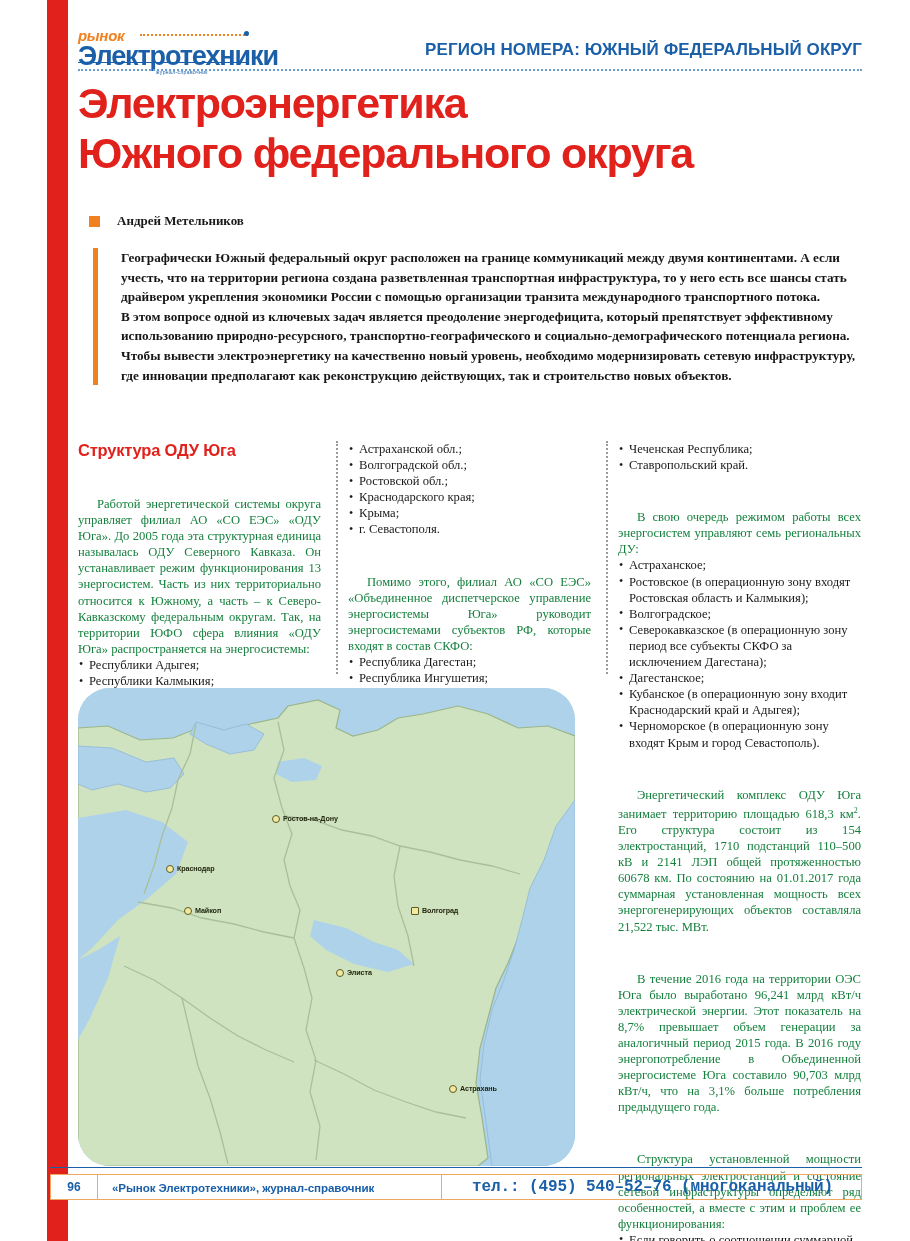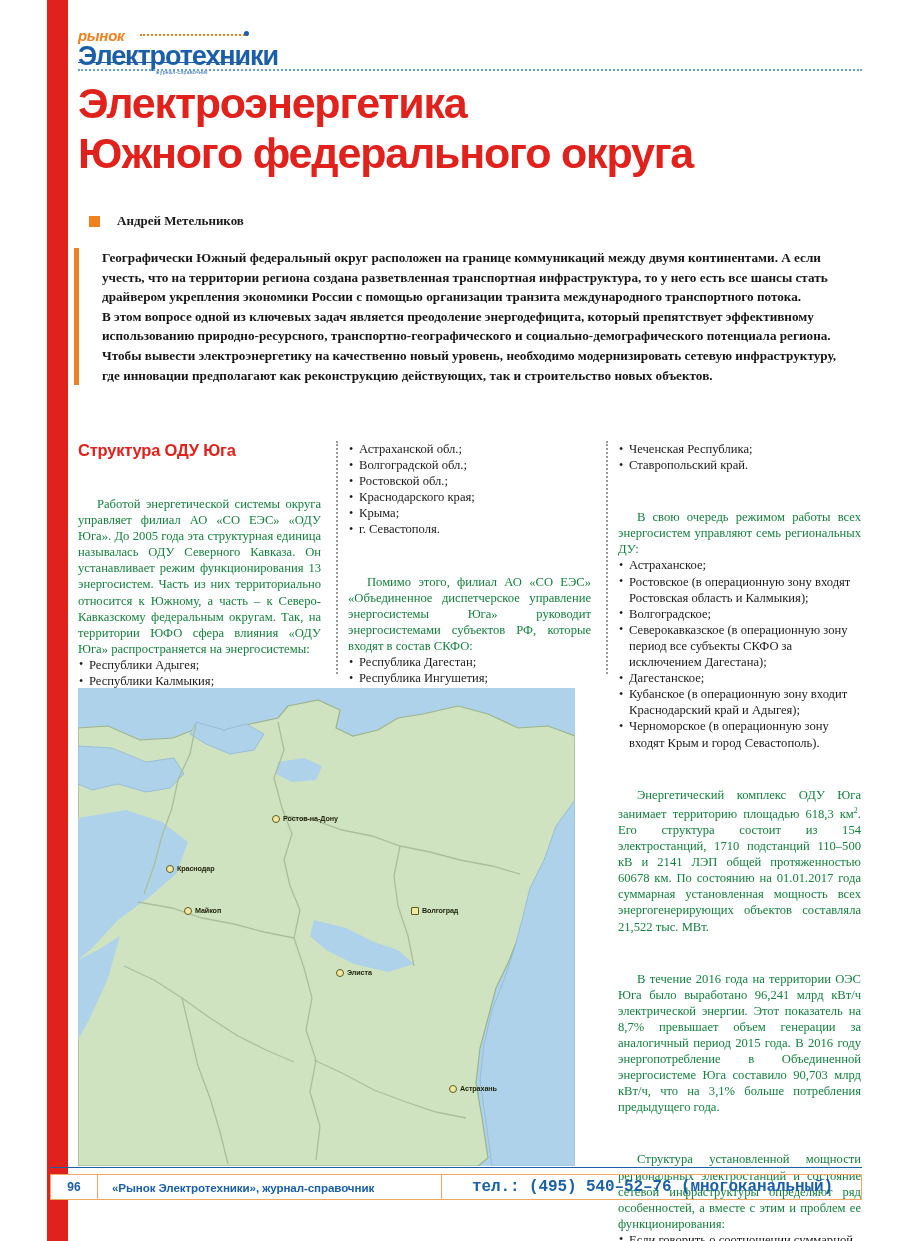--- a/index.html
+++ b/index.html
@@ -115,21 +115,21 @@
   }
   .author-name {
     font-family: "Liberation Serif", serif;
     font-weight: bold;
     font-size: 13px;
     color: #1a1a1a;
   }
   
   .lead {
     position: absolute;
-    left: 74px; top: 248px;
+    left: 93px; top: 248px;
     width: 775px;
     padding-left: 23px;
     border-left: 5px solid #f08020;
   }
   .lead p {
     font-family: "Liberation Serif", serif;
     font-weight: bold;
     font-size: 13.2px;
     line-height: 19.6px;
     color: #161616;
@@ -197,20 +197,21 @@
     left: 1px; top: -0.5px;
     font-size: 12px;
   }
   
   .map-wrap {
     position: absolute;
     left: 78px; top: 688px;
     width: 497px; height: 478px;
     overflow: hidden;
     background: #b8d9ee;
+    border-radius: 32px;
   }
   .map-svg { display: block; }
   .city {
     position: absolute;
     display: flex;
     align-items: center;
     gap: 3px;
   }
   .city-dot {
     width: 8px; height: 8px;
@@ -287,20 +288,21 @@
 
   <div class="masthead">
     <div class="mast-rynok">рынок</div>
     <div class="mast-dots"></div>
     <div class="mast-dot-blue"></div>
     <div class="mast-elektro">Электротехники</div>
     <div class="mast-sub">журнал-справочник</div>
   </div>
   <div class="masthead-rule"></div>
 
+  <div class="kicker">РЕГИОН НОМЕРА: ЮЖНЫЙ ФЕДЕРАЛЬНЫЙ ОКРУГ</div>
   <div class="header-dots"></div>
 
   <div class="title">
     <div>Электроэнергетика</div>
     <div>Южного федерального округа</div>
   </div>
 
   <div class="author-row">
     <div class="author-marker"></div>
     <div class="author-name">Андрей Метельников</div>

